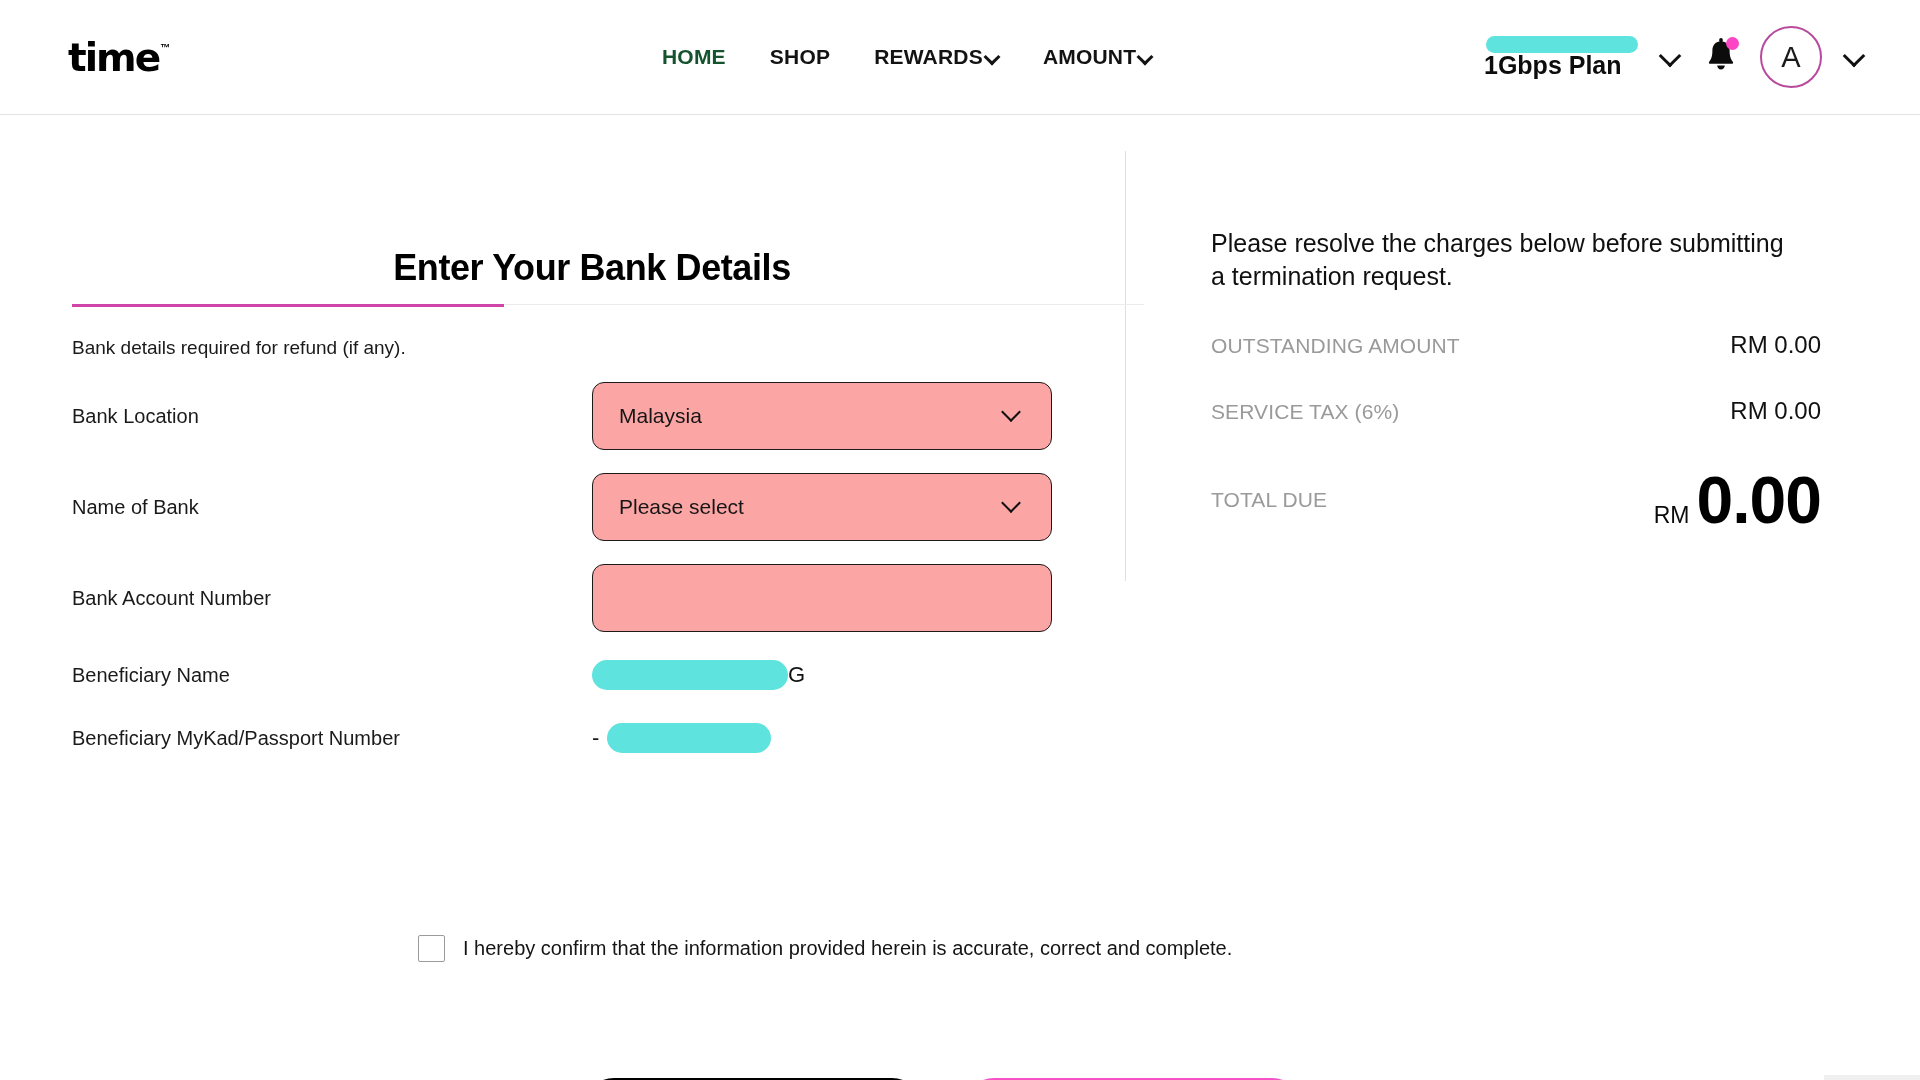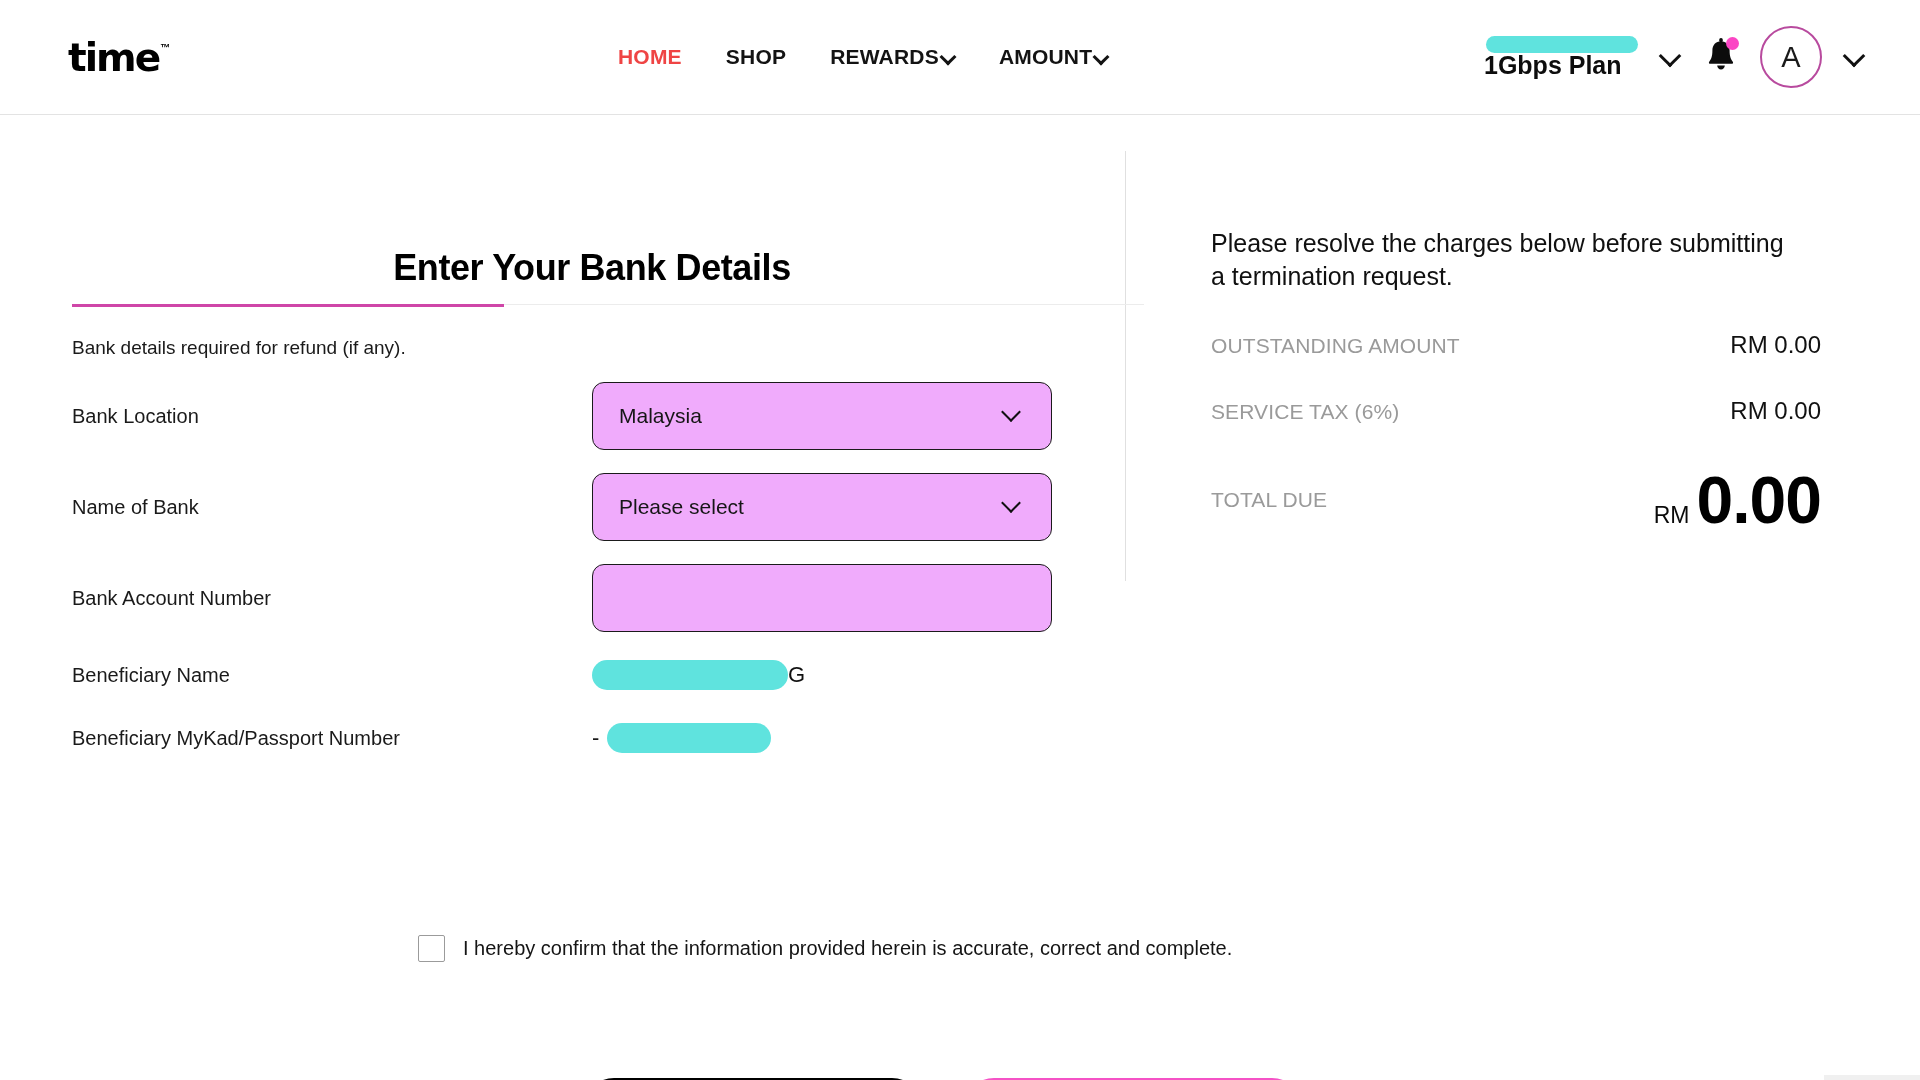--- a/index.html
+++ b/index.html
@@ -62,21 +62,21 @@
     display: flex;
     align-items: center;
     gap: 2px;
     font-size: 21px;
     font-weight: 700;
     letter-spacing: 0.2px;
     color: #131313;
     cursor: pointer;
     white-space: nowrap;
   }
-  .nav-item.active { color: #ef4444; }
+  .nav-item.active { color: #14532d; margin-left: 44px; }
   .chev {
     display: inline-block;
     width: 14px;
     height: 14px;
     position: relative;
     flex: none;
   }
   .chev::before {
     content: "";
     position: absolute;
@@ -214,21 +214,21 @@
     flex: none;
   }
   .control-area { width: 460px; flex: none; }
 
   .select-box, .text-box {
     position: relative;
     width: 460px;
     height: 68px;
     border: 1.6px solid #1b1b1b;
     border-radius: 12px;
-    background: #f0abfc;
+    background: #fca5a5;
     display: flex;
     align-items: center;
     padding: 0 26px;
     font-size: 21px;
     color: #161616;
     cursor: pointer;
   }
   .select-box .sel-chev {
     position: absolute;
     right: 28px;

